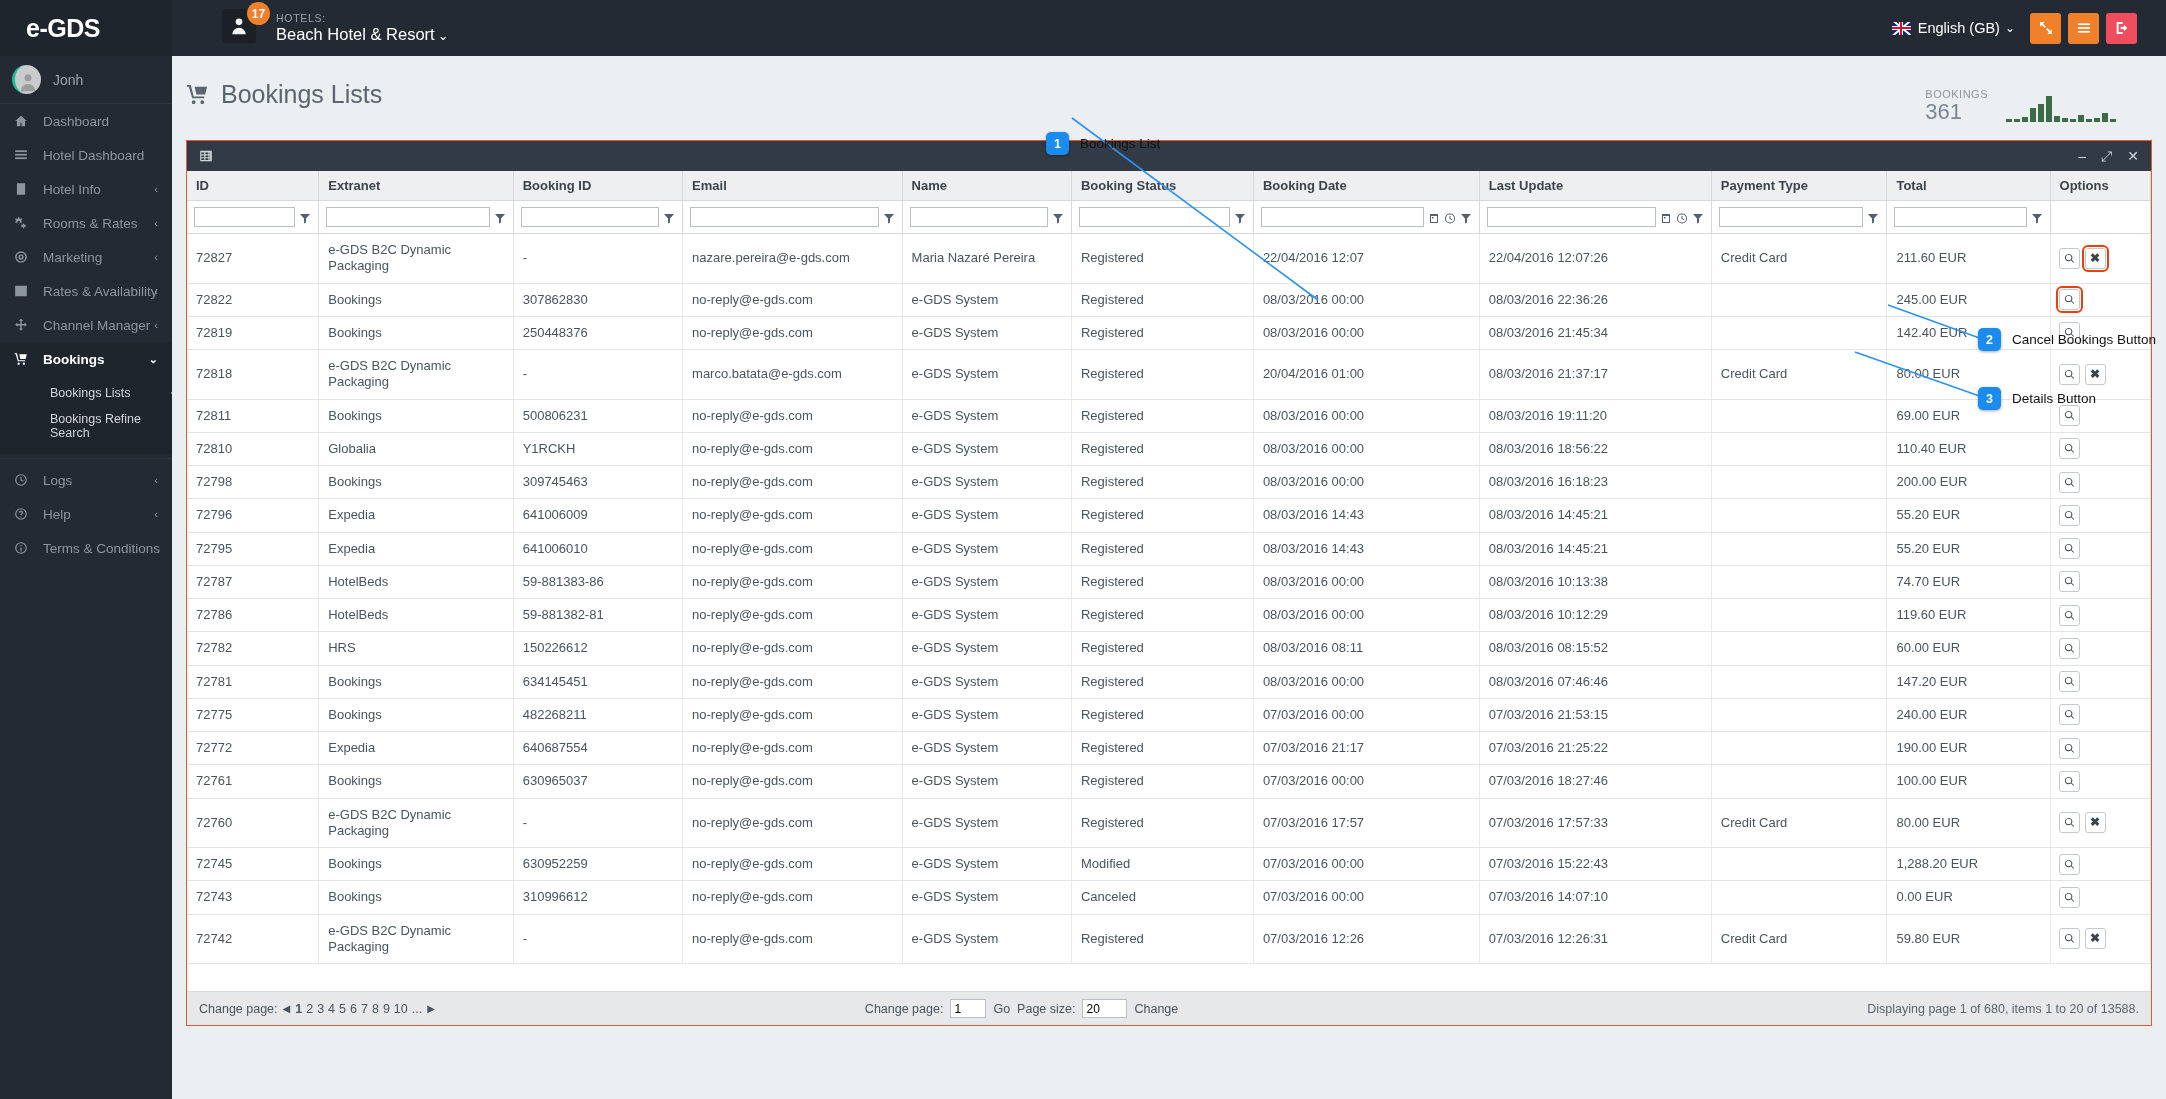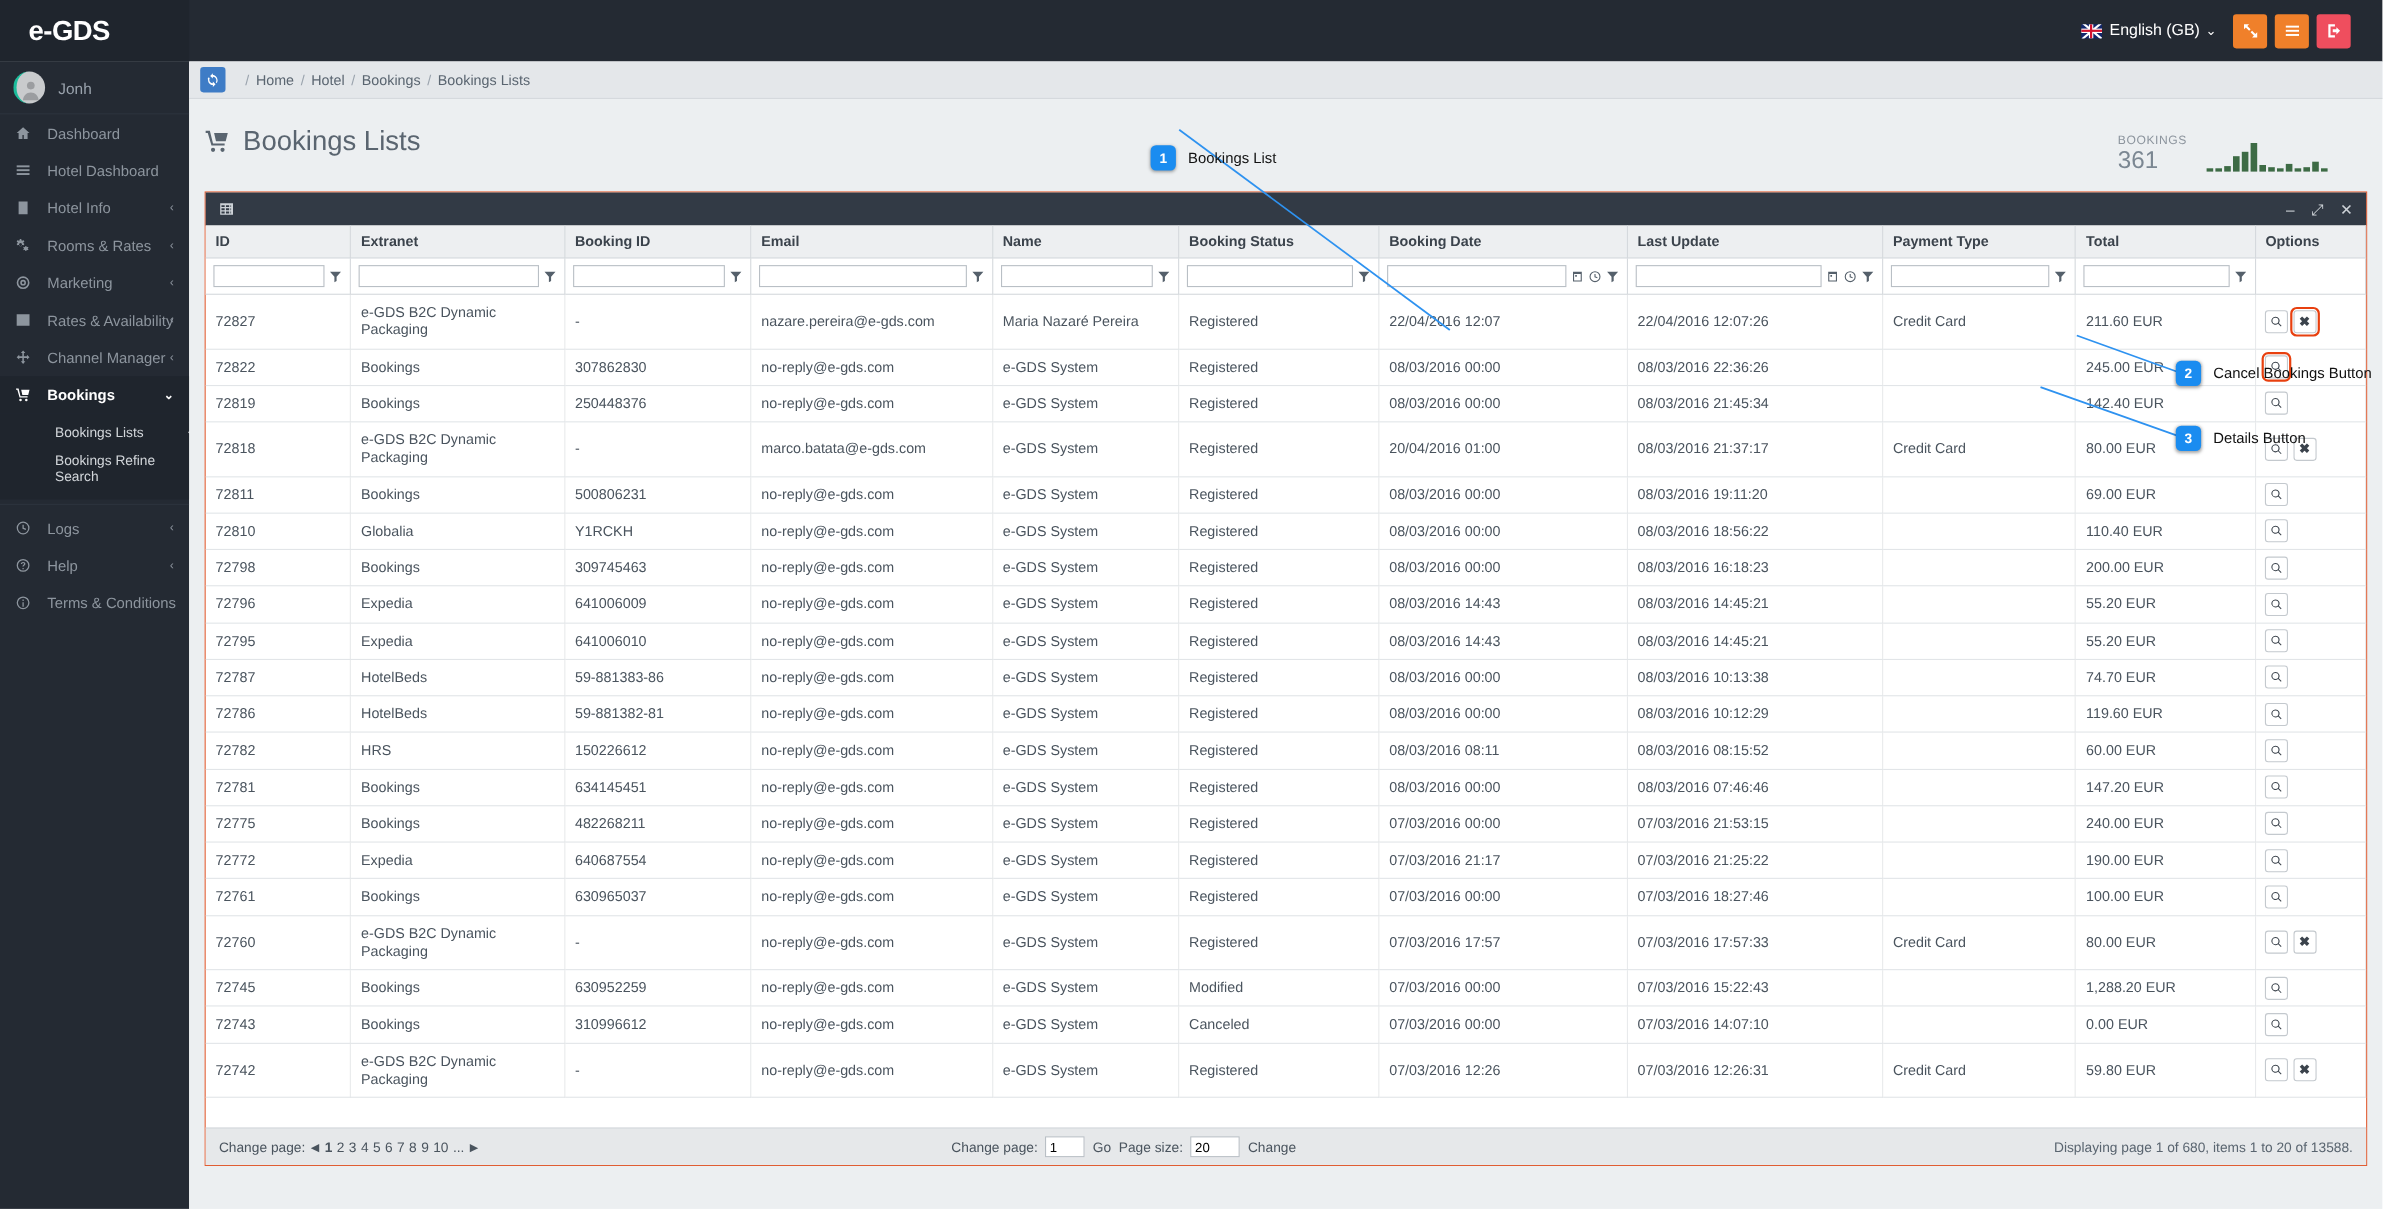--- a/index.html
+++ b/index.html
@@ -228,20 +228,37 @@
   svg.leader { position: absolute; left: 0; top: 0; width: 2166px; height: 1099px;
                pointer-events: none; z-index: 35; }
 </style>
 </head>
 <body>
 
 <div id="app">
 
   <div class="topbar">
     <div class="brand">e-GDS</div>
+    <div class="hotel-block">
+      <div class="user-icon-wrap">
+        <div class="user-icon">
+          <svg viewBox="0 0 24 24">
+              <circle cx="12" cy="7" r="4"></circle>
+              <path d="M4 22c0-4.4 3.6-8 8-8s8 3.6 8 8z"></path>
+            </svg>
+        </div>
+        <div class="badge">17</div>
+      </div>
+      <div class="hotel-text">
+        <div class="hotel-label">HOTELS:</div>
+        <div class="hotel-name">
+          <span>Beach Hotel &amp; Resort</span><span class="caret">⌄</span>
+        </div>
+      </div>
+    </div>
     <div class="topbar-right">
       <div class="lang">
         <span class="flag">
             <i class="cross-h"></i>
             <i class="cross-v"></i>
             <i class="cross-h2"></i>
             <i class="cross-v2"></i>
           </span>
         <span>English (GB)</span>
         <span style="margin-left:5px;font-size:12px">⌄</span>
@@ -378,30 +395,20 @@
             <path d="M12 2a10 10 0 100 20 10 10 0 000-20zm0 2a8 8 0 110 16 8 8 0 010-16zm-1 3h2v2h-2zm0 4h2v7h-2z"></path>
           </svg>
         </span>
       <span class="lbl">Terms &amp; Conditions</span>
     </div>
     <div class="collapse-btn">‹</div>
   </div>
 
   <div class="content">
 
-    <div class="breadcrumb-bar">
-      <div class="refresh-btn">
-        <svg viewBox="0 0 24 24">
-            <path d="M12 4V1L7.5 5.5 12 10V7c3.3 0 6 2.7 6 6a6 6 0 01-1 3.3l1.5 1.5A8 8 0 0020 13c0-4.4-3.6-9-8-9zm-6.5 5.2L4 7.7A8 8 0 004 13c0 4.4 3.6 8 8 8v3l4.5-4.5L12 15v3c-3.3 0-6-2.7-6-6 0-1.2.4-2.3 1-3.2z"></path>
-          </svg>
-      </div>
-      <div class="crumbs">
-        <span class="sep">/</span><a>Home</a><span class="sep">/</span><a>Hotel</a><span class="sep">/</span><a>Bookings</a><span class="sep">/</span><a>Bookings Lists</a>
-      </div>
-    </div>
 
     <div class="page-head">
       <div class="page-title">
         <svg viewBox="0 0 24 24">
             <path d="M1 2h4l3 12h11v2H6.5L3 4H1zm7 16a2 2 0 110 4 2 2 0 010-4zm9 0a2 2 0 110 4 2 2 0 010-4zM9 4h13l-2 8H10.8z"></path>
           </svg>
         <span>Bookings Lists</span>
       </div>
       <div class="stats">
         <div class="stat">

